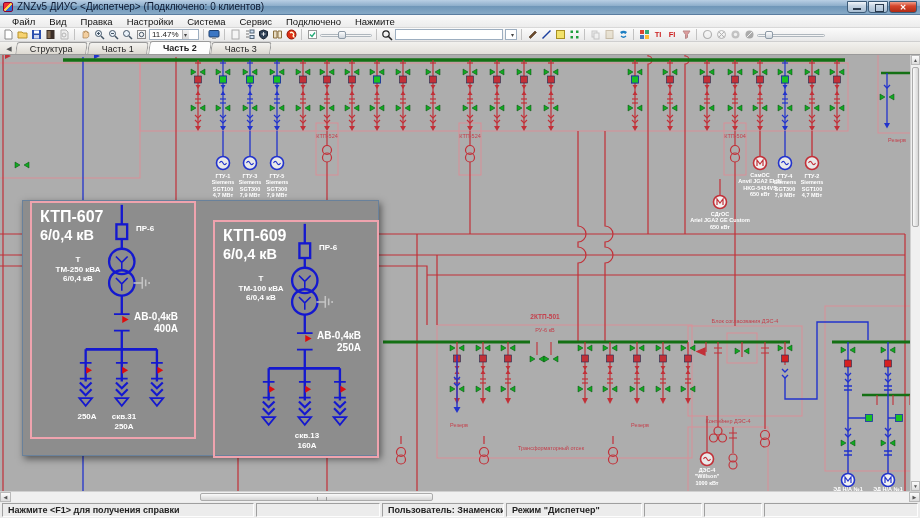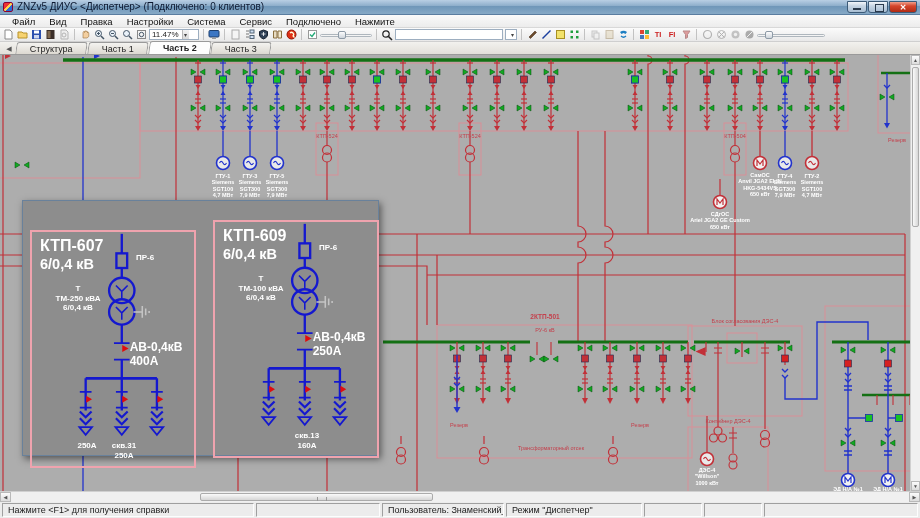--- a/index.html
+++ b/index.html
@@ -55,37 +55,37 @@
   .vscroll .btn, .hscroll .btn { position:absolute; background:linear-gradient(#fcfcfc,#dcdcdc); border:1px solid #b9b9b9; color:#555; font-size:5px; display:flex; align-items:center; justify-content:center; }
   .vscroll .btn { left:0; right:0; height:10px; }
   .vscroll .thumb { position:absolute; left:1px; right:1px; top:12px; height:160px; background:linear-gradient(90deg,#fafafa,#d6d6d6); border:1px solid #ababab; border-radius:2px; }
   .hscroll { height:11px; background:#f0f0f0; border-top:1px solid #d0d0d0; position:relative; }
   .hscroll .btn { top:0; bottom:0; width:11px; }
   .hscroll .thumb { position:absolute; top:1px; bottom:1px; left:200px; width:233px; background:linear-gradient(#fafafa,#d6d6d6); border:1px solid #ababab; border-radius:2px; }
   .hscroll .grip { position:absolute; top:3px; left:50%; width:10px; height:4px; border-left:1px solid #999; border-right:1px solid #999; }
 
   
   .statusbar { height:16px; background:#ececec; display:flex; gap:2px; padding:1px 2px; }
-  .scell { border:1px solid; border-color:#9f9f9f #fdfdfd #fdfdfd #9f9f9f; font-size:9px; color:#222; display:flex; align-items:center; padding:0 5px; white-space:nowrap; overflow:hidden; }
+  .scell { border:1px solid; border-color:#9f9f9f #fdfdfd #fdfdfd #9f9f9f; font-size:9px; color:#222; display:flex; align-items:center; padding:0 5px; white-space:nowrap; overflow:hidden;font-weight:bold; }
 
   
   .popup { position:absolute; left:22px; top:145px; width:357px; height:256px; background:#8d8d8d; border:1px solid #69819b; box-shadow:2px 3px 7px rgba(0,0,0,.5); }
   .popup-title { height:13px; background:linear-gradient(#fdfdfd,#d4dae2); border-bottom:1px solid #9aa6b4; display:flex; align-items:center; padding:0 4px; }
   .popup-title .t { flex:1; font-size:8px; font-weight:bold; color:#222; }
   .popup-title .x { font-size:9px; color:#333; width:11px; text-align:center; line-height:11px; }
   .popup-body { position:relative; height:243px; }
   .kpanel { position:absolute; top:0; width:166px; height:238px; border:2px solid #efa3ae; }
-  .kpanel.p0 { left:7px;margin-top:29px; } .kpanel.p1 { left:190px;margin-top:19px; }
+  .kpanel.p0 { left:7px; } .kpanel.p1 { left:190px;margin-top:19px; }
   .kpanel svg { position:absolute; left:0; top:0; }
   .plbl { position:absolute; color:#fff; font-weight:bold; white-space:pre-line; line-height:1.2; pointer-events:none; }
   .pname { left:8px; top:4px; font-size:16px; }
   .pvolt { left:8px; top:24px; font-size:14.5px; }
   .pfuse { left:104px; top:21px; font-size:8px; }
   .ptr { left:46px; top:52px; font-size:8px; transform:translateX(-50%); text-align:center; }
-  .pbrk { left:124px; top:108px; font-size:12px; transform:translateX(-50%); text-align:left; }
+  .pbrk { left:124px; top:108px; font-size:10px; transform:translateX(-50%); text-align:right; }
   .pf { top:209px; font-size:8px; transform:translateX(-50%); text-align:center; }
 </style>
 </head>
 <body>
 
 <div class="app">
 
   <div class="titlebar">
     <div class="appicon"></div>
     <div class="title-text">ZNZv5 ДИУС &lt;Диспетчер&gt; (Подключено: 0 клиентов)</div>

